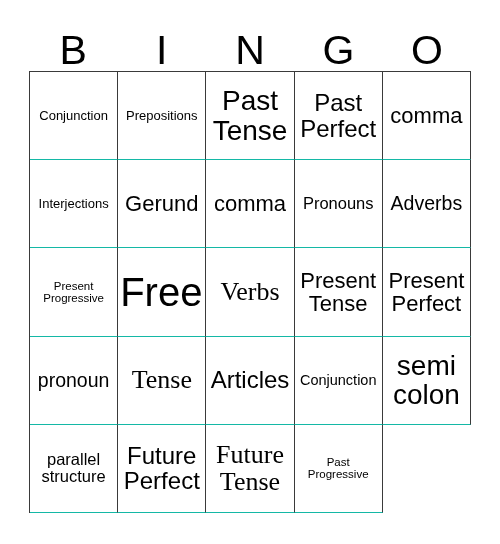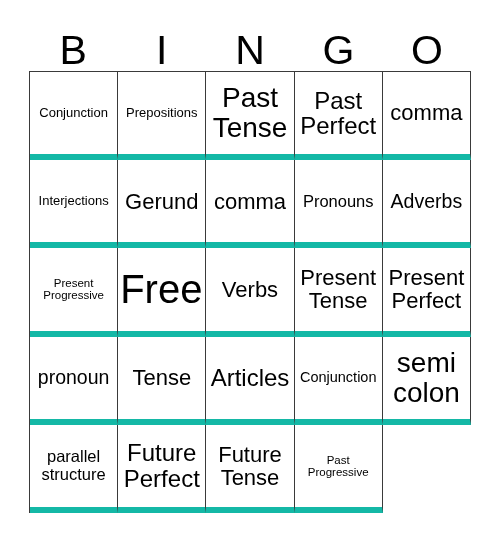--- a/index.html
+++ b/index.html
@@ -55,21 +55,21 @@
     border-top: 1px solid #3a3a3a;
     border-left: 1px solid #3a3a3a;
     box-sizing: border-box;
     display: grid;
     grid-template-columns: repeat(5, 1fr);
     grid-template-rows: repeat(5, 1fr);
     background: #ffffff;
   }
   .cell {
     border-right: 1px solid #3a3a3a;
-    border-bottom: 6px solid #14b8a6;
+    border-bottom: 1px solid #14b8a6;
     box-sizing: border-box;
     display: flex;
     align-items: center;
     justify-content: center;
     text-align: center;
     overflow: hidden;
     padding: 1px 2px;
     background: #ffffff;
   }
   .cell-text {
@@ -81,21 +81,21 @@
   }
 
   
   .s-xs   { font-size: 11.5px; }
   .s-sm   { font-size: 13px; }
   .s-smp  { font-size: 14.5px; }
   .s-md   { font-size: 16.5px; }
   .s-lg   { font-size: 19.5px; }
   .s-xl   { font-size: 22px; }
   .s-xxl  { font-size: 24px; }
-  .s-3xl  { font-size: 22px; }
+  .s-3xl  { font-size: 26px; font-family: Liberation Serif, serif; }
   .s-4xl  { font-size: 28px; }
   .s-5xl  { font-size: 40px; }
 </style>
 </head>
 <body>
 
 <div id="card">
 
   <div id="header-row">
       <div class="header-letter">B</div>

